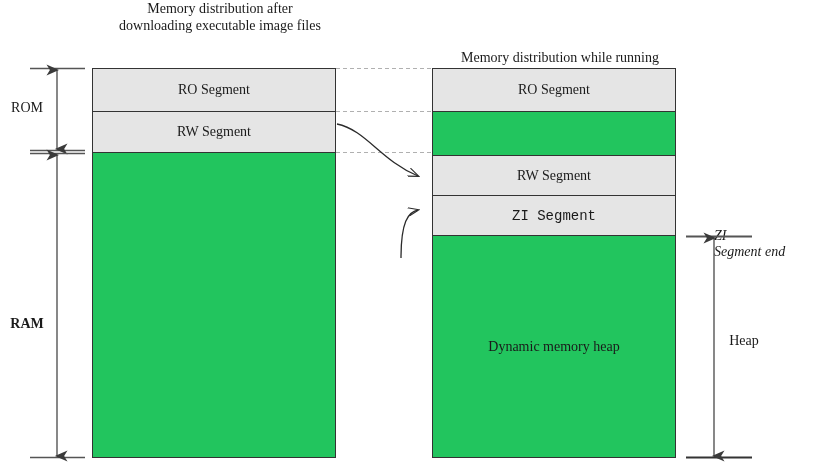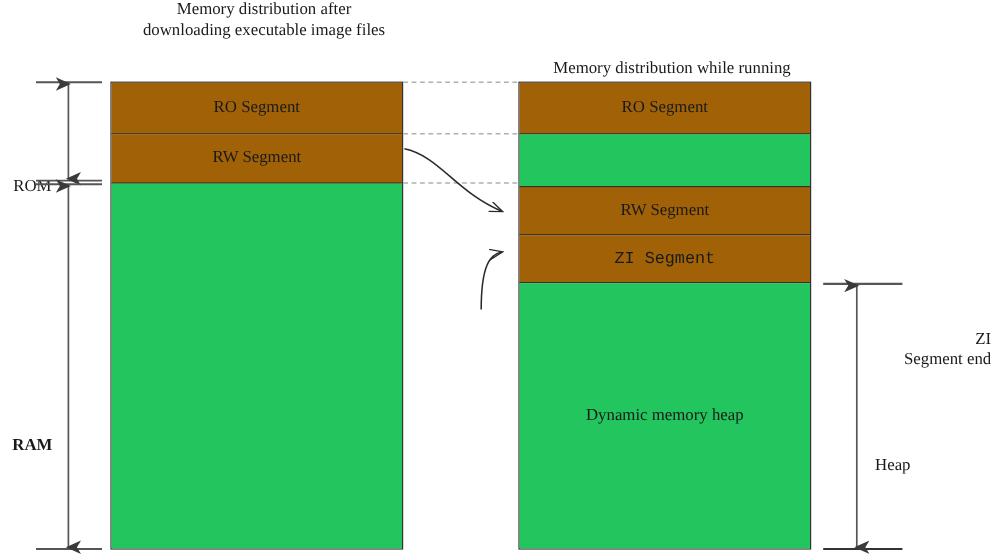--- a/index.html
+++ b/index.html
@@ -39,46 +39,45 @@
     position: absolute;
     left: 0;
     width: 100%;
     box-sizing: border-box;
     display: flex;
     align-items: center;
     justify-content: center;
     font-size: 14px;
     color: #1a1a1a;
   }
-  .seg.gray  { background: #a16207; }
+  .seg.gray  { background: #e5e5e5; }
   .seg.light { background: #22c55e; }
   .seg.bordered-bottom { border-bottom: 1px solid #333333; }
   .seg.bordered-top    { border-top: 1px solid #333333; }
 
   
   #overlay {
     position: absolute;
     left: 0; top: 0;
     width: 829px;
     height: 464px;
     pointer-events: none;
   }
 
   
   .side-label {
     position: absolute;
     font-size: 14px;
     line-height: 16px;
     color: #1a1a1a;
     text-align: center;
-    margin-top: 48px;
   }
   #label-rom  { left: 2px;  top: 100px; width: 50px; }
   #label-ram  { left: 2px;  top: 316px; width: 50px; font-weight: bold; }
-  #label-zi-end { left: 714px; top: 228px; width: 112px; text-align: right; }
+  #label-zi-end { left: 714px; top: 228px; width: 112px; text-align: left; font-style: italic; }
   #label-heap { left: 714px; top: 333px; width: 60px; text-align: center; }
 </style>
 </head>
 <body>
 
 <div id="stage">
 
   <div class="title" id="title-left">Memory distribution after downloading executable image files</div>
 
   <div class="title" id="title-right">Memory distribution while running</div>

